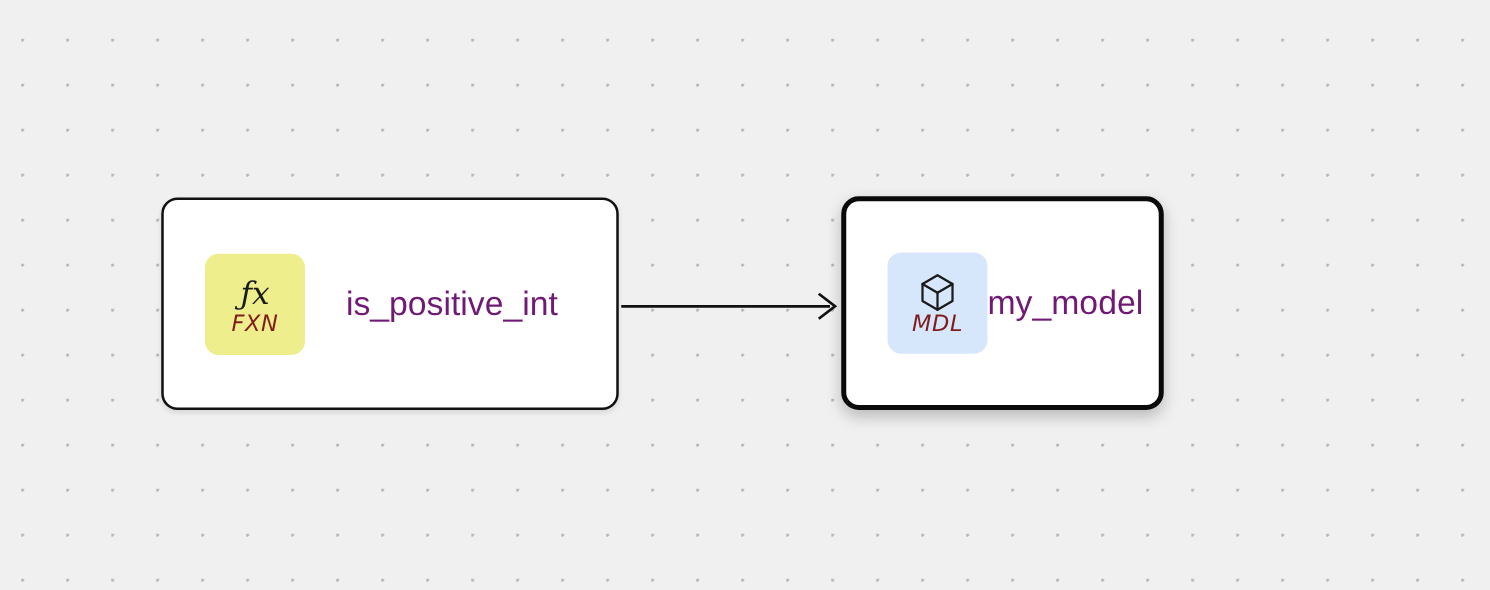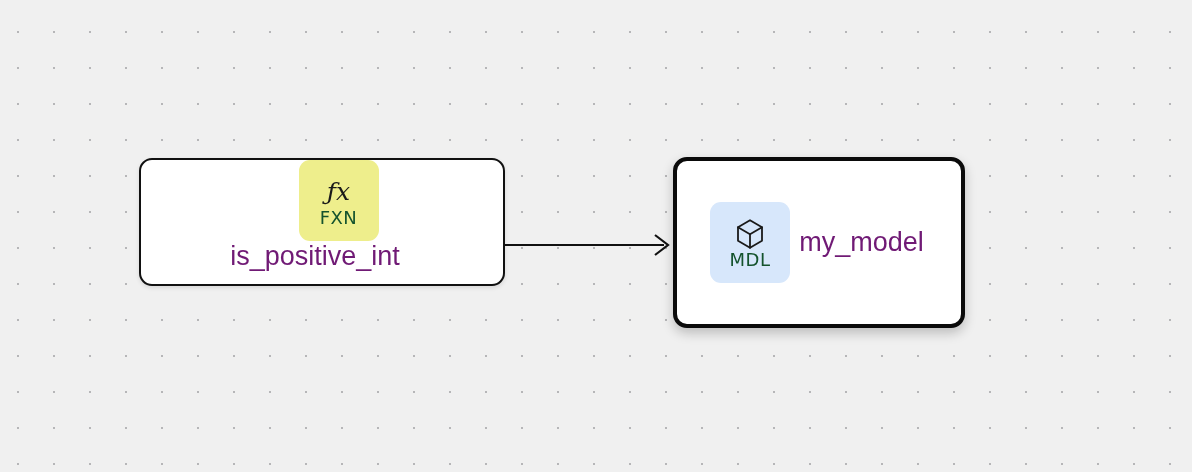--- a/index.html
+++ b/index.html
@@ -39,32 +39,31 @@
   
   .node {
     position: absolute;
     box-sizing: border-box;
     display: flex;
     align-items: center;
     background: #ffffff;
     border-radius: 13px;
   }
   .node-fxn {
-    left: 139px;
+    left: 129px;
     top: 158px;
     width: 366px;
-    height: 128px;
+    height: 170px;
     border: 2px solid #111111;
     box-shadow: 0 2px 4px rgba(0,0,0,0.10);
-    flex-direction: column;
   }
   .node-mdl {
     left: 673px;
     top: 157px;
-    width: 292px;
+    width: 258px;
     height: 171px;
     border: 4px solid #0a0a0a;
     border-radius: 14px;
     box-shadow: 0 5px 12px rgba(0,0,0,0.22);
   }
 
   
   .badge {
     box-sizing: border-box;
     width: 80px;
@@ -95,23 +94,24 @@
     font-family: "DejaVu Serif", serif;
     font-size: 25px;
     font-style: italic;
     letter-spacing: 0px;
     line-height: 1;
   }
   .badge-abbr {
     font-family: "DejaVu Sans", sans-serif;
     font-size: 18px;
     letter-spacing: 0.5px;
-    color: #14532d;
+    color: #7f1d1d;
     line-height: 1;
     margin-top: 0;
+    font-style: italic;
   }
 
   
   .node-title {
     font-family: "Liberation Sans", sans-serif;
     font-size: 27px;
     color: #701a75;
     white-space: nowrap;
     flex: 1;
     text-align: center;

